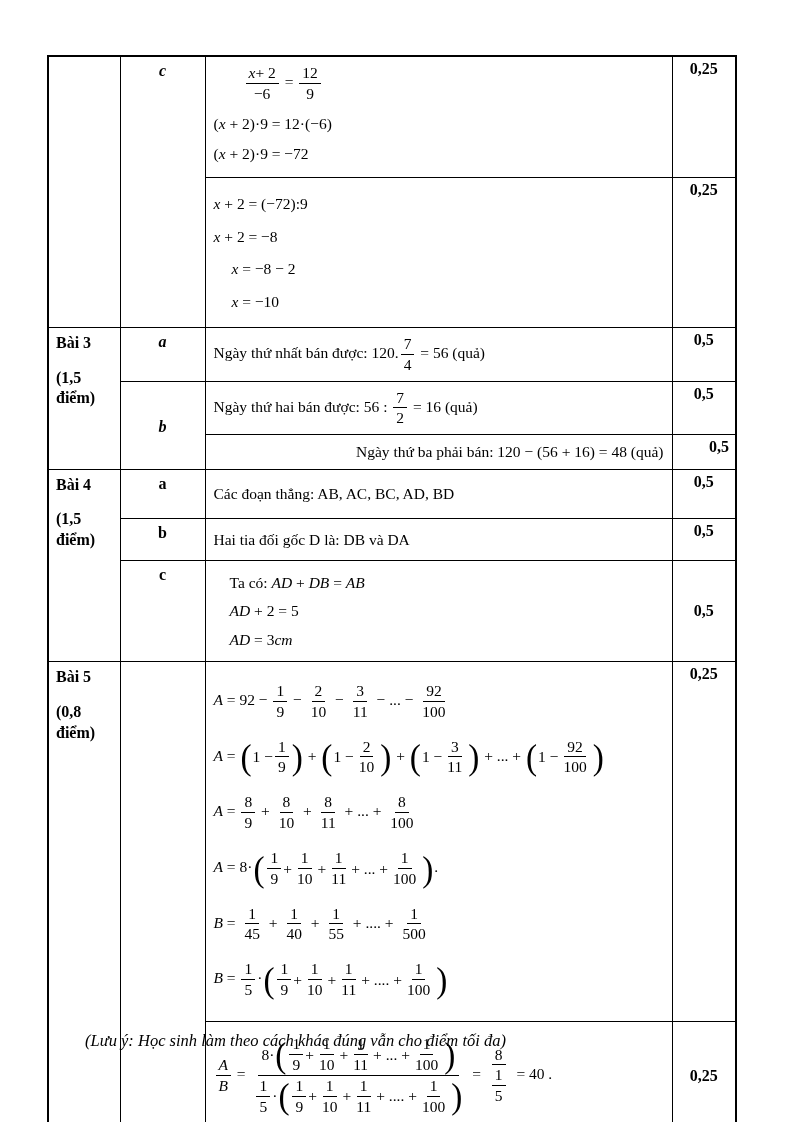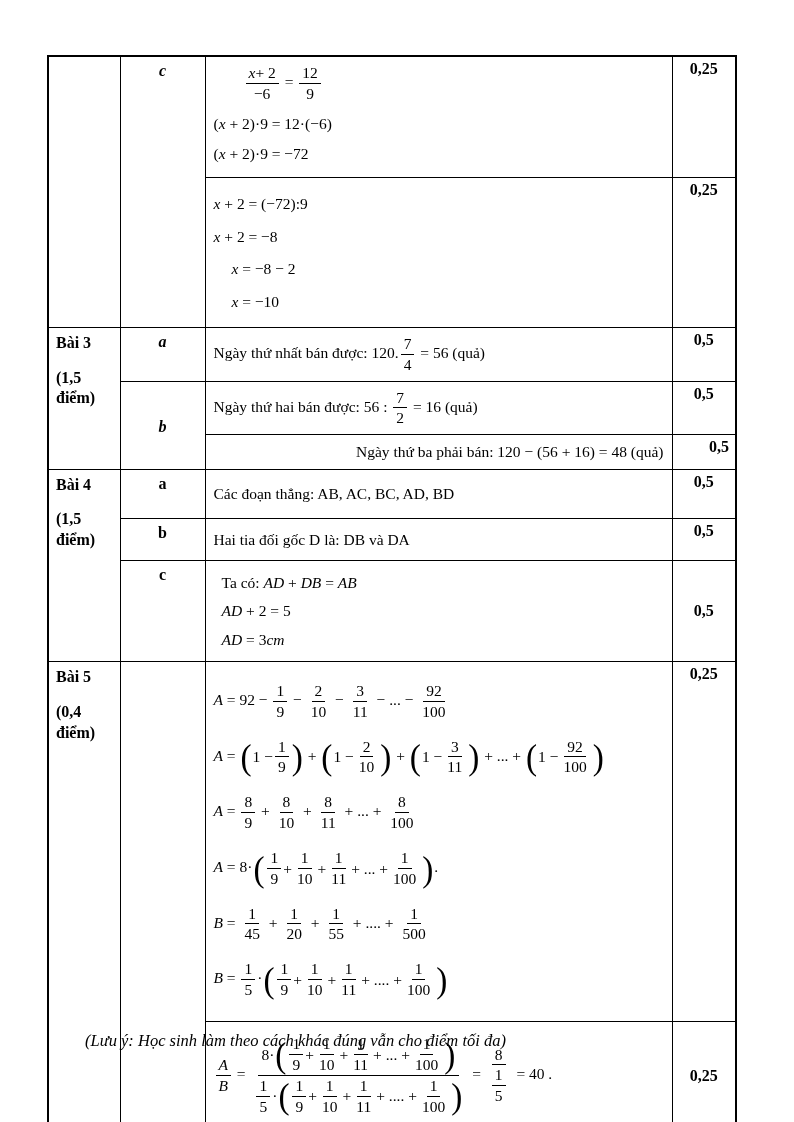--- a/index.html
+++ b/index.html
@@ -43,21 +43,21 @@
   .vmid { vertical-align:middle; }
 
   .content { padding:3px 8px; }
 
   .mline { margin:8px 0; line-height:1.25; }
   .cell-c1 .mline { margin:11px 0; }
   .cell-c1 .mline:first-child { margin-left:30px; margin-top:4px; }
   .cell-c2 .mline { margin:13px 0; }
   .cell-c2 .mline:nth-child(3), .cell-c2 .mline:nth-child(4) { margin-left:18px; }
   .cell-3 .mline { margin:4px 0; }
-  .cell-4c .mline { margin:9px 8px; }
+  .cell-4c .mline { margin:9px 16px; }
   .cell-b5main .mline { margin:17px 0; }
   .cell-final .mline { margin:6px 0; }
 
   .frac {
     display:inline-flex; flex-direction:column; align-items:center;
     vertical-align:middle; margin:0 2px; text-align:center; line-height:1.15;
   }
   .frac > .num {
     display:flex; align-items:center; justify-content:center;
     border-bottom:1px solid #000; padding:0 3px 1px;
@@ -173,21 +173,21 @@
             <div class="mline">Ta có: <i>AD</i> + <i>DB</i> = <i>AB</i></div>
             <div class="mline"><i>AD</i> + 2 = 5</div>
             <div class="mline"><i>AD</i> = 3<i>cm</i></div>
           </td>
       <td class="score vmid">0,5</td>
     </tr>
 
     <tr class="r9">
       <td class="lbl-bai" rowspan="2">
         <div class="bai-title">Bài 5</div>
-        <div class="bai-sub">(0,4 điểm)</div>
+        <div class="bai-sub">(0,8 điểm)</div>
       </td>
       <td class="lbl-part" rowspan="2"></td>
       <td class="content cell-b5main">
             <div class="mline"><i>A</i> = 92 − <span class="frac">
                 <span class="num">1</span>
                 <span class="den">9</span>
               </span> − <span class="frac">
                 <span class="num">2</span>
                 <span class="den">10</span>
               </span> − <span class="frac">
@@ -234,21 +234,21 @@
                   <span class="den">11</span>
                 </span> + ... + <span class="frac">
                   <span class="num">1</span>
                   <span class="den">100</span>
                 </span><span class="paren">)</span></span>.</div>
             <div class="mline"><i>B</i> = <span class="frac">
                 <span class="num">1</span>
                 <span class="den">45</span>
               </span> + <span class="frac">
                 <span class="num">1</span>
-                <span class="den">20</span>
+                <span class="den">40</span>
               </span> + <span class="frac">
                 <span class="num">1</span>
                 <span class="den">55</span>
               </span> + .... + <span class="frac">
                 <span class="num">1</span>
                 <span class="den">500</span>
               </span></div>
             <div class="mline"><i>B</i> = <span class="frac">
                 <span class="num">1</span>
                 <span class="den">5</span>

